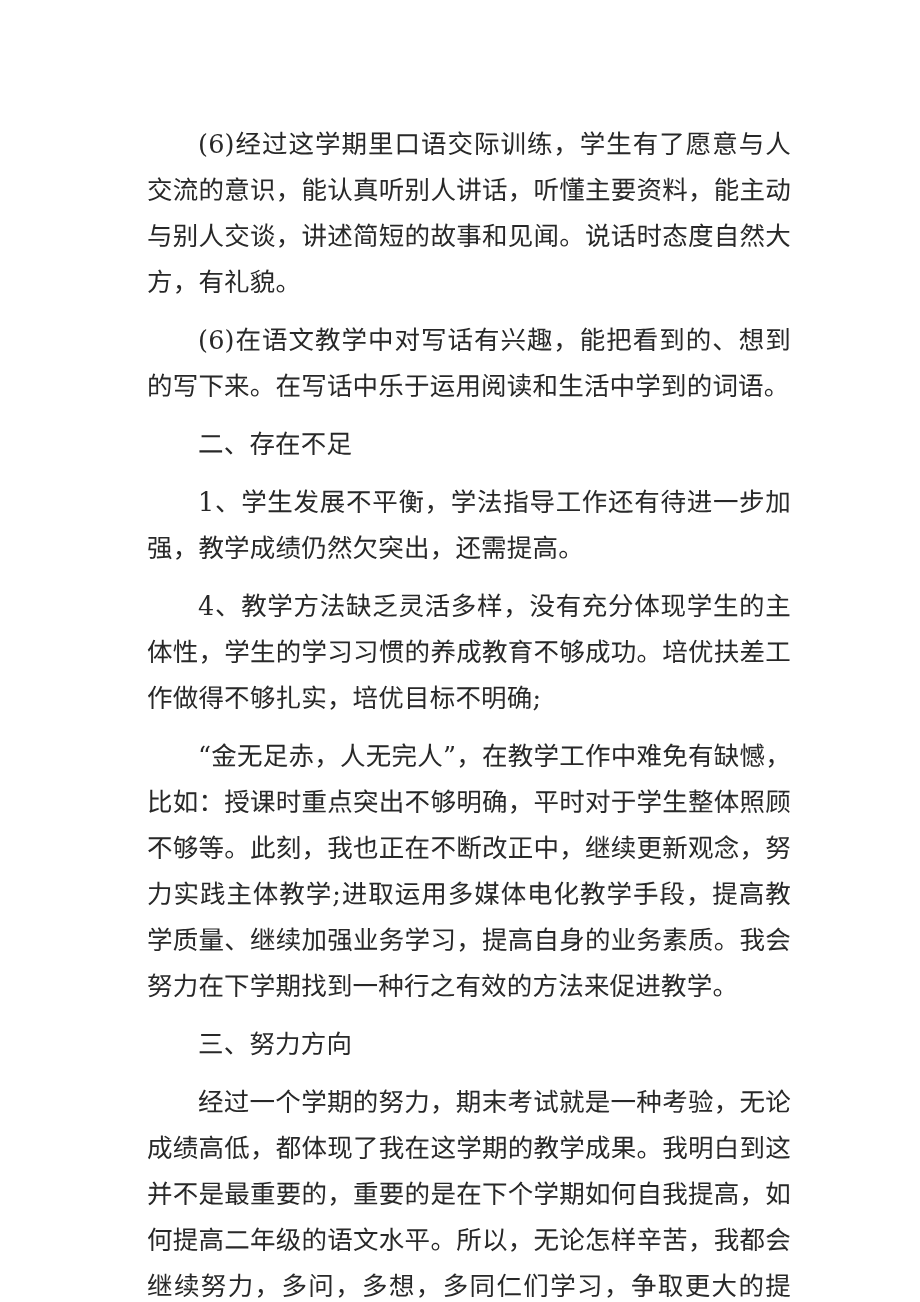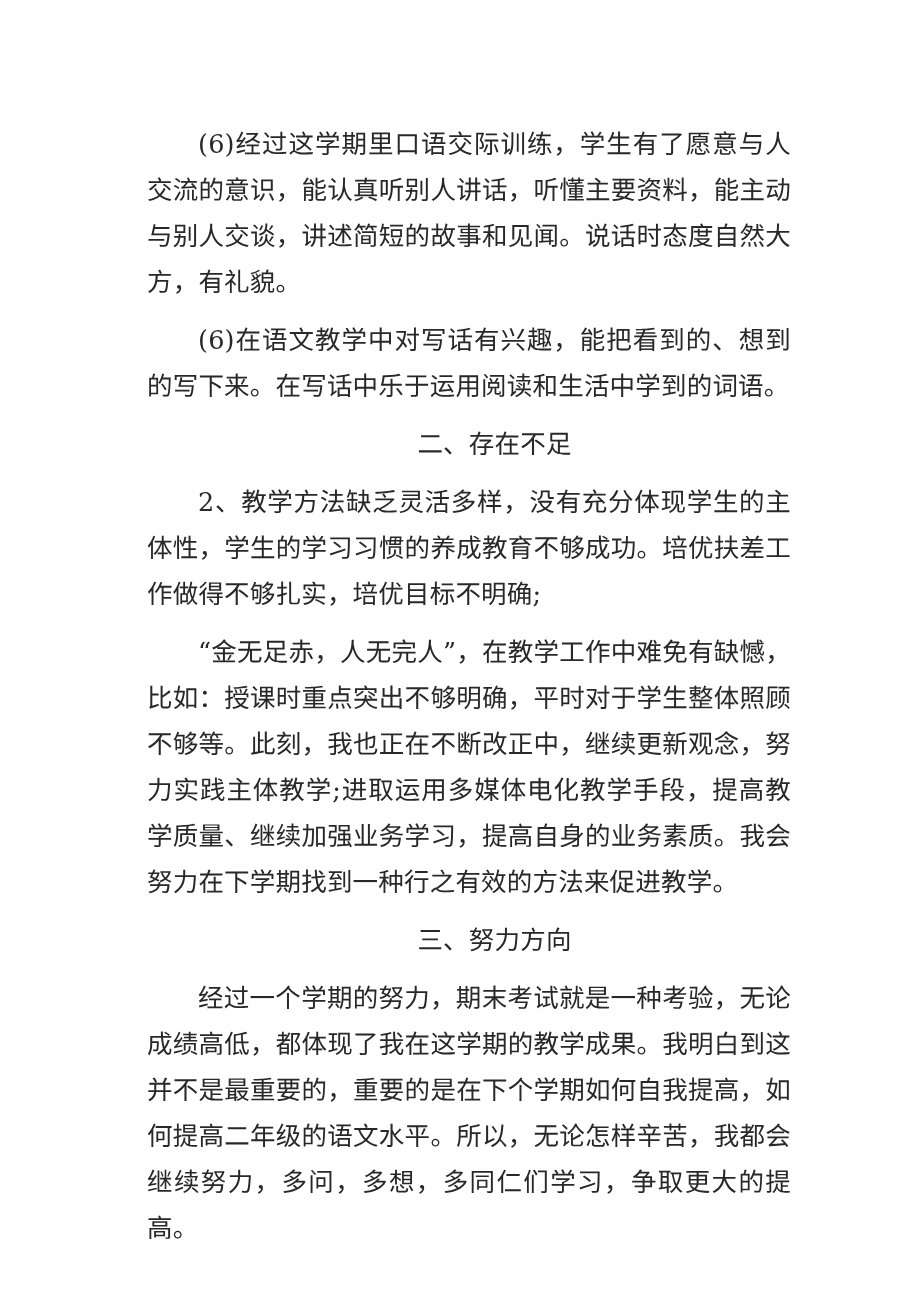--- a/index.html
+++ b/index.html
@@ -36,43 +36,44 @@
     text-justify: inter-character;
     text-indent: 2em;
     margin: 0 0 12px 0;
     letter-spacing: 0.2px;
     white-space: normal;
     word-break: break-all;
     -webkit-font-smoothing: antialiased;
   }
 
   .para.heading {
-    text-align: center;
+    text-align: left;
     margin-bottom: 12px;
   }
 
   
   #content {
     filter: contrast(0.98);
   }
 </style>
 </head>
 <body>
 
 <div id="page">
   <div id="content">
 
     <p class="para">(6)经过这学期里口语交际训练，学生有了愿意与人交流的意识，能认真听别人讲话，听懂主要资料，能主动与别人交谈，讲述简短的故事和见闻。说话时态度自然大方，有礼貌。</p>
 
     <p class="para">(6)在语文教学中对写话有兴趣，能把看到的、想到的写下来。在写话中乐于运用阅读和生活中学到的词语。</p>
 
     <p class="para heading">二、存在不足</p>
 
+    <p class="para">1、学生发展不平衡，学法指导工作还有待进一步加强，教学成绩仍然欠突出，还需提高。</p>
 
-    <p class="para">2、教学方法缺乏灵活多样，没有充分体现学生的主体性，学生的学习习惯的养成教育不够成功。培优扶差工作做得不够扎实，培优目标不明确;</p>
+    <p class="para">4、教学方法缺乏灵活多样，没有充分体现学生的主体性，学生的学习习惯的养成教育不够成功。培优扶差工作做得不够扎实，培优目标不明确;</p>
 
     <p class="para">“金无足赤，人无完人”，在教学工作中难免有缺憾，比如：授课时重点突出不够明确，平时对于学生整体照顾不够等。此刻，我也正在不断改正中，继续更新观念，努力实践主体教学;进取运用多媒体电化教学手段，提高教学质量、继续加强业务学习，提高自身的业务素质。我会努力在下学期找到一种行之有效的方法来促进教学。</p>
 
     <p class="para heading">三、努力方向</p>
 
     <p class="para">经过一个学期的努力，期末考试就是一种考验，无论成绩高低，都体现了我在这学期的教学成果。我明白到这并不是最重要的，重要的是在下个学期如何自我提高，如何提高二年级的语文水平。所以，无论怎样辛苦，我都会继续努力，多问，多想，多同仁们学习，争取更大的提高。</p>
 
   </div>
 </div>
 

